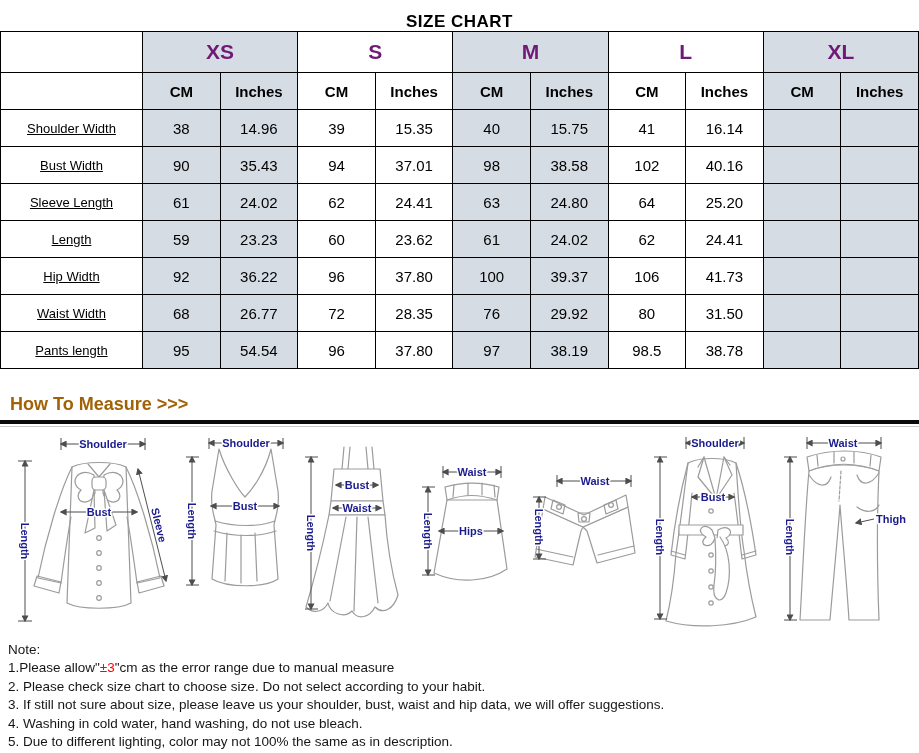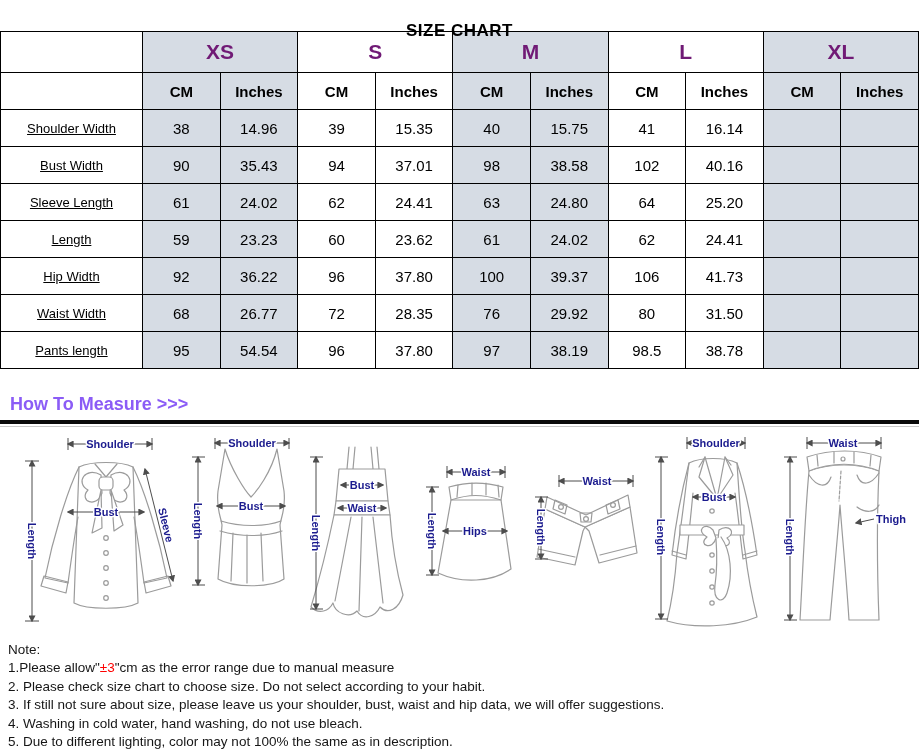--- a/index.html
+++ b/index.html
@@ -1,36 +1,36 @@
 <!DOCTYPE html>
 <html><head>
 <meta charset="utf-8">
 <style>
   html,body { margin:0; padding:0; }
   body {
     width:919px; height:753px; background:#ffffff; overflow:hidden;
     font-family:"Liberation Sans", sans-serif; color:#000;
   }
-  .title { text-align:center; font-size:17px; font-weight:bold; padding-top:21px; height:31px; box-sizing:border-box; letter-spacing:.5px; }
+  .title { text-align:center; font-size:17px; font-weight:bold; padding-top:12px; height:31px; box-sizing:border-box; letter-spacing:.5px; }
 
   table.size-chart { width:919px; border-collapse:collapse; table-layout:fixed; }
   table.size-chart th, table.size-chart td {
     border:1px solid #000; text-align:center; padding:0; white-space:nowrap; overflow:hidden; background:#fff;
   }
   .size-cell  { height:40px; font-size:21px; font-weight:bold; color:#701a75; }
   .unit-cell  { height:36px; font-size:15px; font-weight:bold; }
   .row-label  { height:36px; font-size:13px; font-weight:normal;text-decoration:underline; }
   .val-cell   { height:36px; font-size:15px; }
   .shaded     { background:#d6dce4 !important; }
 
-  .measure-heading { margin:25px 0 0 10px; font-size:18px; font-weight:bold; color:#8b5cf6; }
+  .measure-heading { margin:25px 0 0 10px; font-size:18px; font-weight:bold; color:#a16207; }
   .divider  { margin-top:5px; height:4px; background:#0a0a0a; }
   .divider2 { height:1px; background:#c9c9c9; margin-top:2px; }
 
-  .diagrams { display:flex; justify-content:flex-end; align-items:flex-start; padding:6px 8px 0 8px; height:206px; box-sizing:border-box; }
+  .diagrams { display:flex; justify-content:space-between; align-items:flex-start; padding:6px 8px 0 8px; height:206px; box-sizing:border-box; }
   .dg-skirt  { margin-top:28px; }
   .dg-shorts { margin-top:36px; }
   .dg-dress  { margin-top:4px; }
 
   .outline { fill:none; stroke:#9b9b9b; stroke-width:1.2; stroke-linejoin:round; stroke-linecap:round; }
   .fillw   { fill:#ffffff; }
   .arrow   { stroke:#4d4d4d; stroke-width:1; }
   .tick    { stroke:#4d4d4d; stroke-width:1; }
   .dash    { stroke-dasharray:3 2; }
   text.dlabel {

